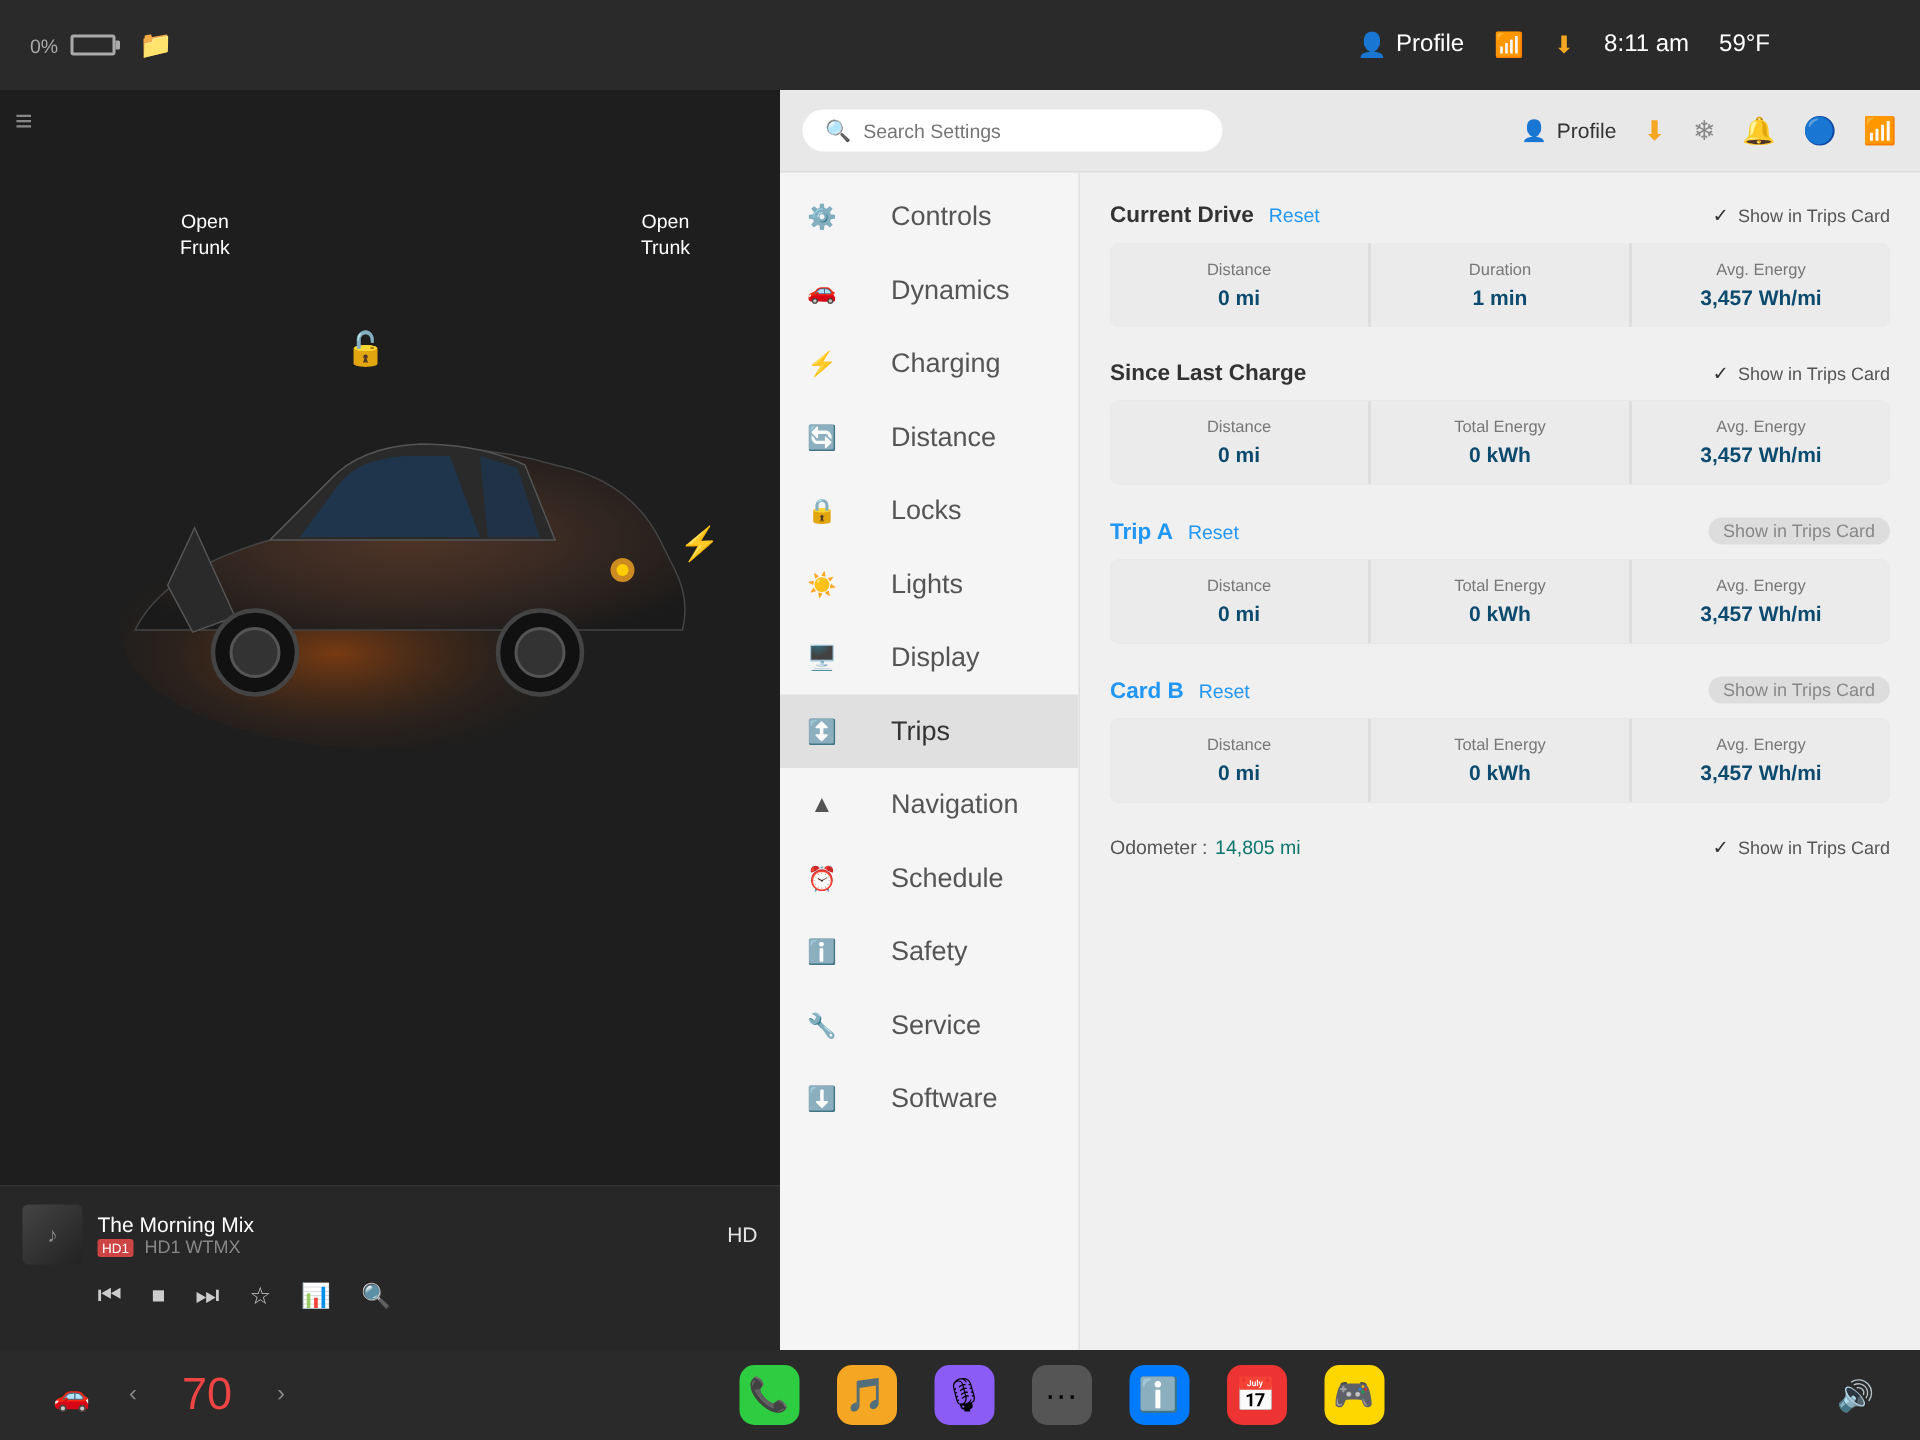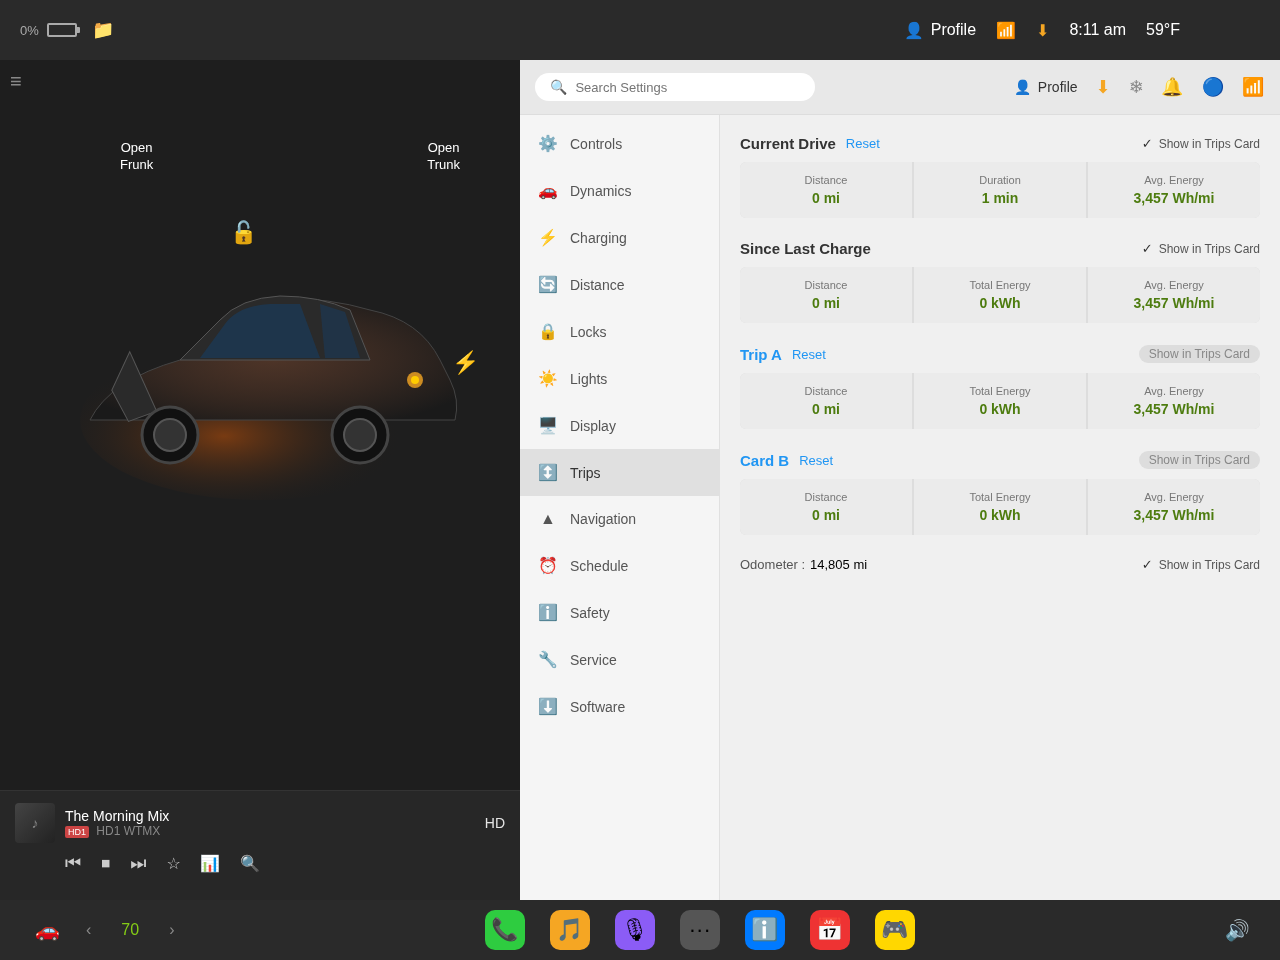--- a/index.html
+++ b/index.html
@@ -330,21 +330,22 @@
       color: #333;
       font-weight: 500;
     }
     .nav-item-icon {
       font-size: 16px;
       width: 20px;
       text-align: center;
       color: #555;
     }
     .nav-item-label {
-      font-size: 14px;
+      font-size: 18px;
+      margin-left: 24px;
     }
 
     
     .content-area {
       flex: 1;
       padding: 20px;
       overflow-y: auto;
       background: #f0f0f0;
     }
 
@@ -399,40 +400,40 @@
       text-align: center;
     }
     .stat-label {
       font-size: 11px;
       color: #777;
       margin-bottom: 4px;
     }
     .stat-value {
       font-size: 14px;
       font-weight: 600;
-      color: #4d7c0f;
+      color: #0c4a6e;
     }
 
     .trip-section {
       margin-bottom: 22px;
     }
 
     .odometer-row {
       display: flex;
       align-items: center;
       justify-content: space-between;
       margin-top: 15px;
     }
     .odometer-text {
       font-size: 13px;
       color: #555;
     }
     .odometer-value {
       font-size: 13px;
-      color: #000000;
+      color: #0f766e;
       font-weight: 500;
     }
 
     
     .bottom-dock {
       position: absolute;
       bottom: 0;
       left: 0;
       right: 0;
       height: 60px;
@@ -455,22 +456,22 @@
       align-items: center;
       justify-content: center;
       color: #ccc;
       font-size: 20px;
       cursor: pointer;
     }
     .dock-car-icon {
       color: #eee;
     }
     .dock-speed {
-      color: #84cc16;
-      font-size: 16px;
+      color: #ef4444;
+      font-size: 30px;
       font-weight: 500;
       margin: 0 10px;
     }
     .dock-arrow {
       color: #888;
       font-size: 16px;
     }
     .dock-center {
       flex: 1;
       display: flex;

